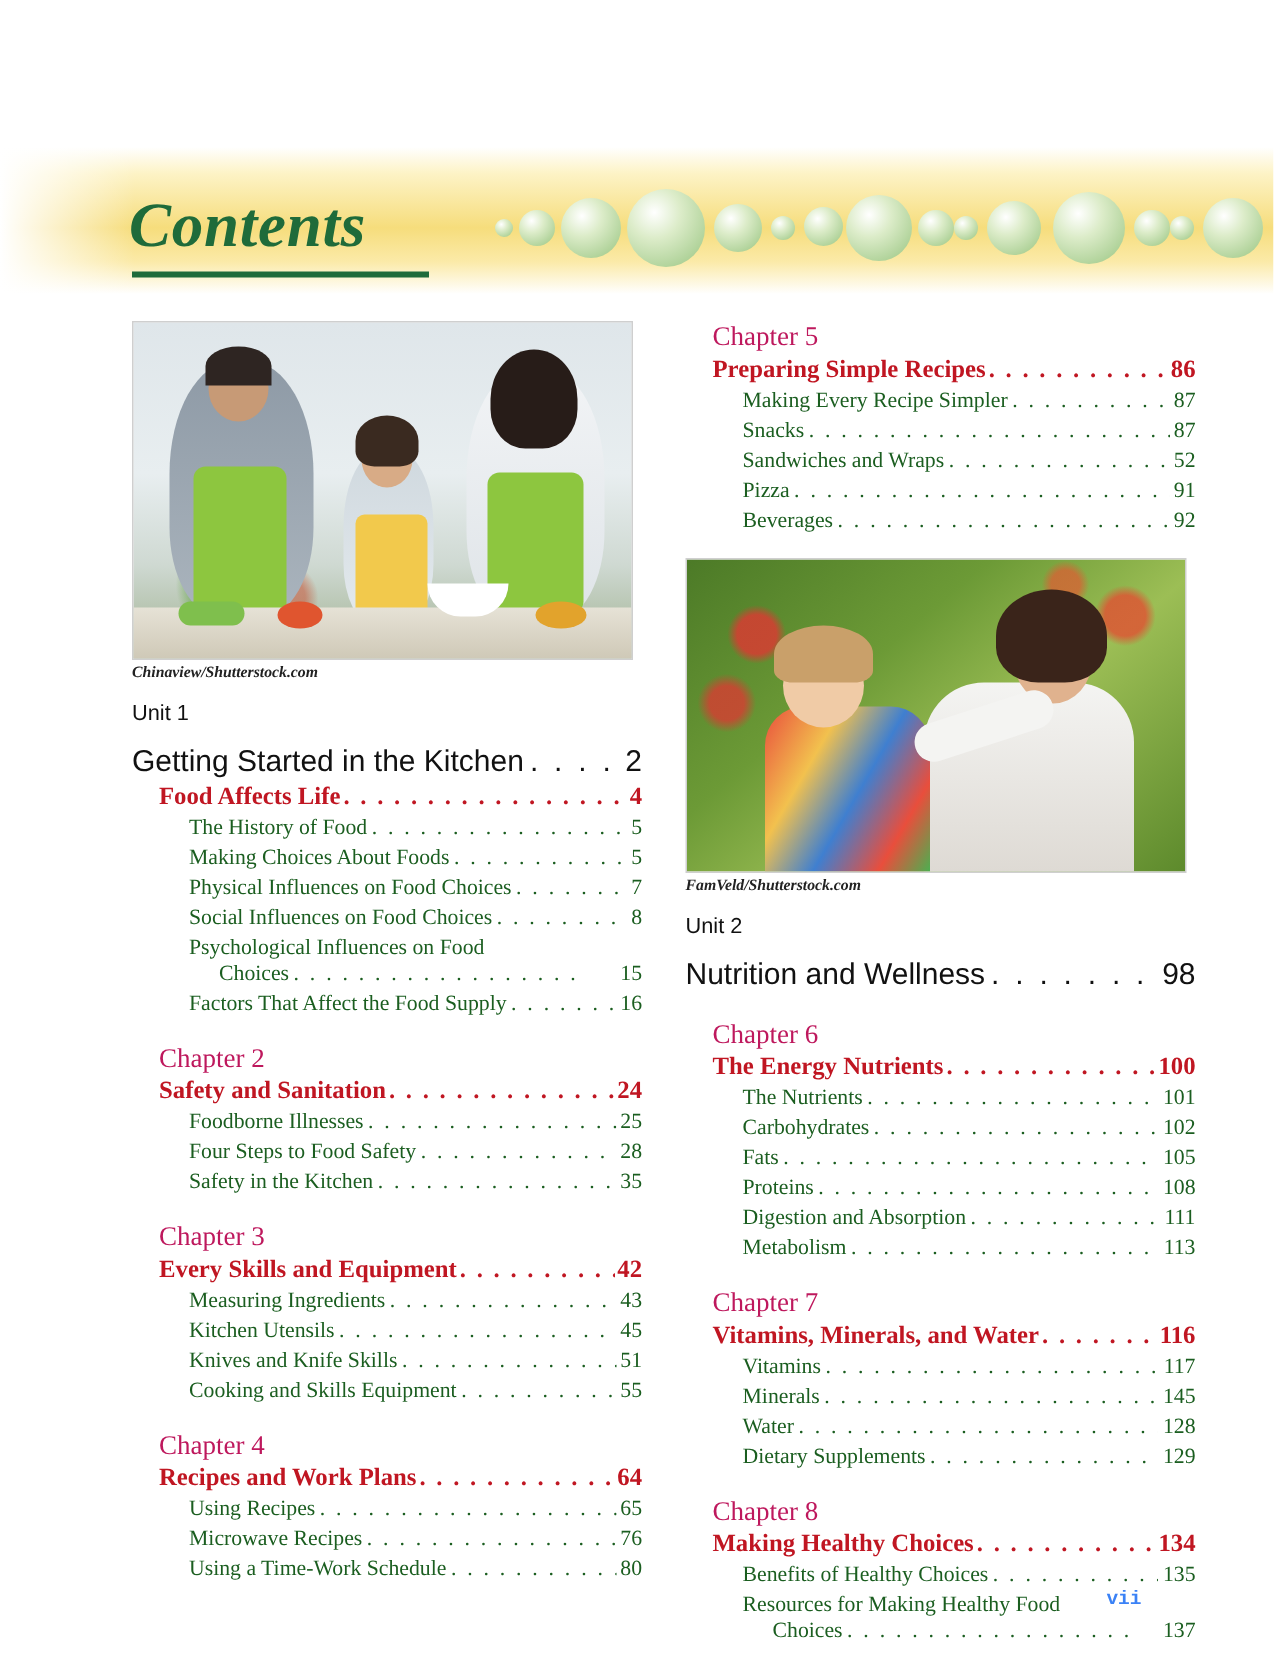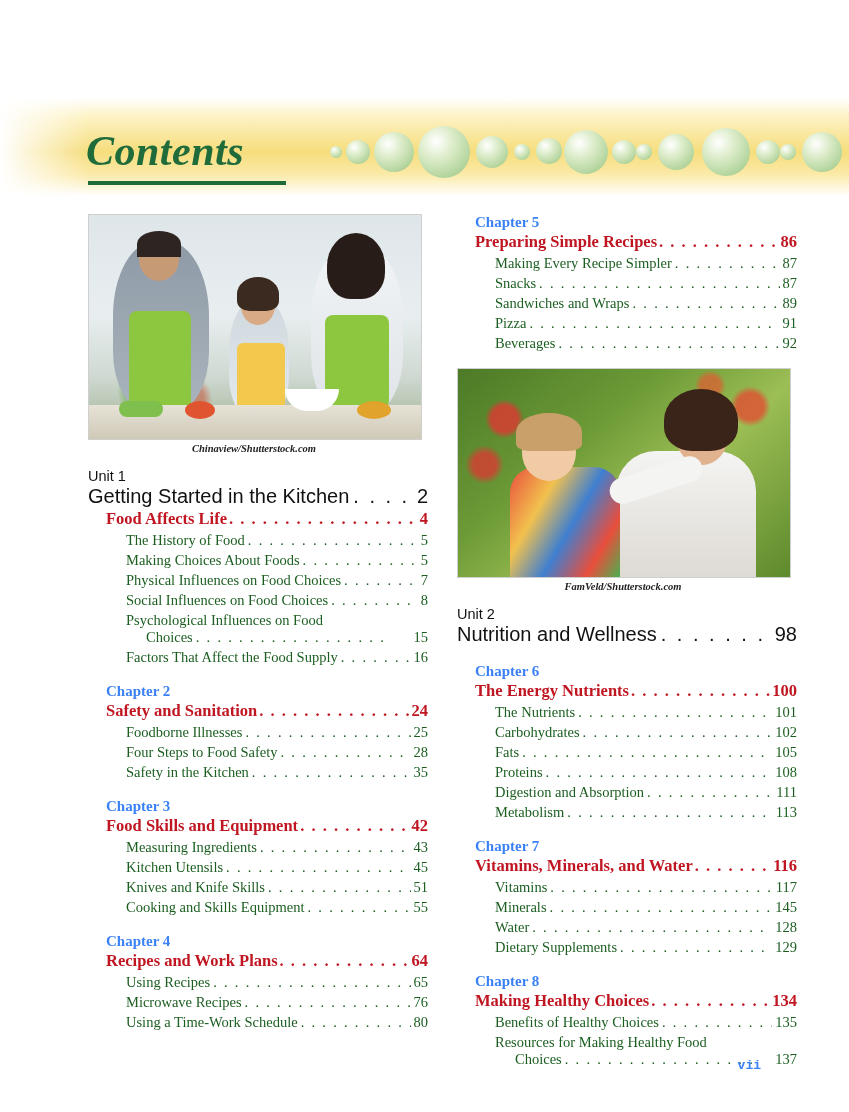--- a/index.html
+++ b/index.html
@@ -41,41 +41,41 @@
   .col-left{left:88px;}
   .col-right{left:457px;}
 
   .photo{
     width:332px;border:1px solid #cfcfcf;display:block;
     position:relative;overflow:hidden;
   }
   .credit{
     font-family:"Liberation Serif", serif;
     font-style:italic;font-weight:bold;font-size:10.5px;color:#222;
-    text-align:center;width:332px;margin-top:3px;
+    text-align:left;width:332px;margin-top:3px;
   }
   .unit-label{
     font-family:"Liberation Sans", sans-serif;
     font-size:14.5px;color:#111;margin-top:14px;
   }
   .unit-title{
     font-family:"Liberation Sans", sans-serif;
-    font-size:20px;color:#111;margin-top:1px;
+    font-size:20px;color:#111;margin-top:13px;
     display:flex;align-items:center;white-space:nowrap;
   }
   .unit-title .leader{
     flex:1;margin:0 4px;overflow:hidden;white-space:nowrap;
     font-family:"Liberation Sans", sans-serif;font-size:20px;color:#111;
     letter-spacing:2.5px;
   }
   .unit-title .pg{font-family:"Liberation Sans", sans-serif;font-size:20px;}
 
   .chapter-label{
     font-family:"Liberation Serif", serif;
-    font-weight:bold;font-size:15px;color:#3b82f6;margin-top:17px;margin-left:18px;
+    font-weight:normal;font-size:18px;color:#be185d;margin-top:17px;margin-left:18px;
   }
   .chapter-title{
     font-family:"Liberation Serif", serif;
     font-weight:bold;font-size:16.5px;color:#c01622;margin-left:18px;margin-top:1px;
     display:flex;align-items:baseline;white-space:nowrap;
   }
   .chapter-title .leader{
     flex:1;margin:0 2px;overflow:hidden;white-space:nowrap;letter-spacing:1.5px;
   }
   .entry{
@@ -254,21 +254,21 @@
         <span class="leader">. . . . . . . . . . . . . . . . . . . . . . . .</span>
         <span>28</span>
       </div>
       <div class="entry">
         <span class="txt">Safety in the Kitchen</span>
         <span class="leader">. . . . . . . . . . . . . . . . . . . . . . . .</span>
         <span>35</span>
       </div>
       <div class="chapter-label">Chapter 3</div>
       <div class="chapter-title">
-        <span>Food Skills and Equipment</span>
+        <span>Every Skills and Equipment</span>
         <span class="leader">. . . . . . . . . . . . . . . . . . . . . .</span>
         <span>42</span>
       </div>
       <div class="entry">
         <span class="txt">Measuring Ingredients</span>
         <span class="leader">. . . . . . . . . . . . . . . . . . . . . . . .</span>
         <span>43</span>
       </div>
       <div class="entry">
         <span class="txt">Kitchen Utensils</span>
@@ -324,21 +324,21 @@
         <span>87</span>
       </div>
       <div class="entry">
         <span class="txt">Snacks</span>
         <span class="leader">. . . . . . . . . . . . . . . . . . . . . . . .</span>
         <span>87</span>
       </div>
       <div class="entry">
         <span class="txt">Sandwiches and Wraps</span>
         <span class="leader">. . . . . . . . . . . . . . . . . . . . . . . .</span>
-        <span>89</span>
+        <span>52</span>
       </div>
       <div class="entry">
         <span class="txt">Pizza</span>
         <span class="leader">. . . . . . . . . . . . . . . . . . . . . . . .</span>
         <span>91</span>
       </div>
       <div class="entry">
         <span class="txt">Beverages</span>
         <span class="leader">. . . . . . . . . . . . . . . . . . . . . . . .</span>
         <span>92</span>

